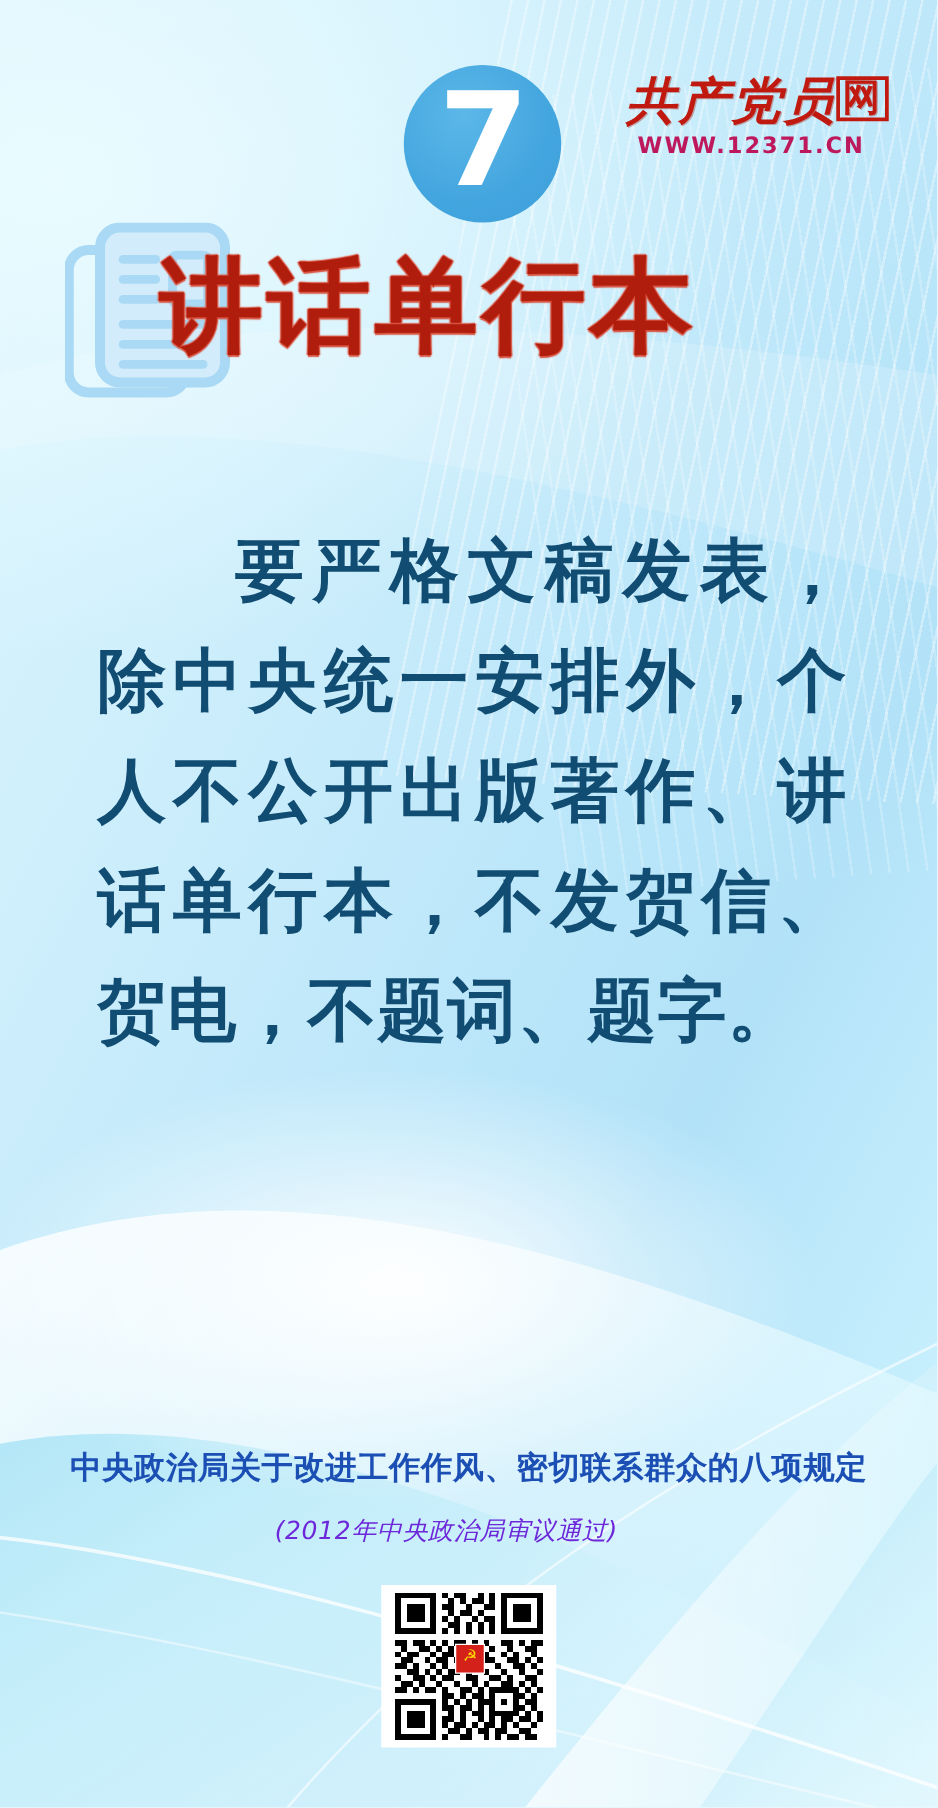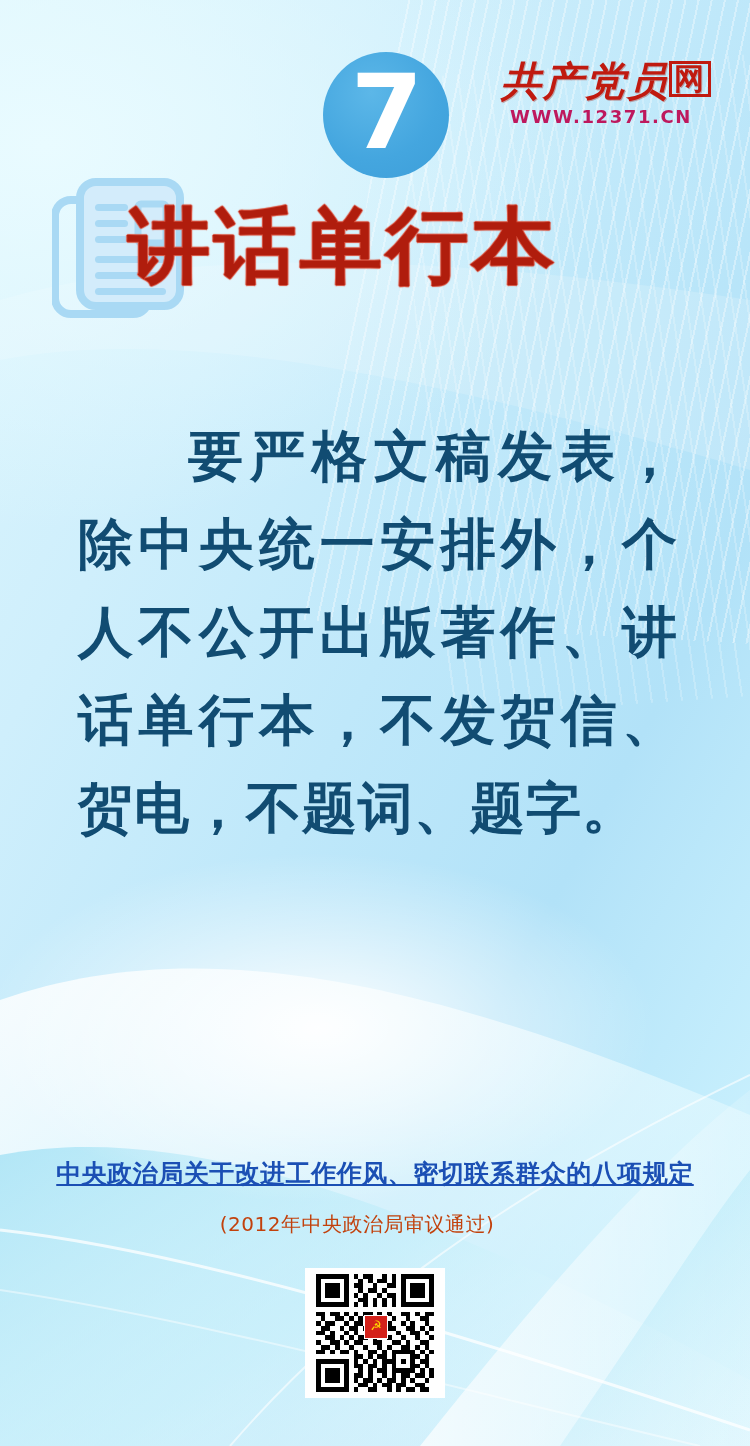--- a/index.html
+++ b/index.html
@@ -174,33 +174,33 @@
     position: absolute;
     left: 0; top: 1157px;
     width: 750px;
     text-align: center;
     font-family: "DejaVu Serif", "Liberation Serif", serif;
     font-size: 25px;
     font-weight: 700;
     color: #1b4fb4;
     letter-spacing: .5px;
     white-space: nowrap;
-    text-decoration: underline;
   }
   .footer-sub {
     position: absolute;
     left: 0; top: 1211px;
     width: 714px;
     text-align: center;
     font-family: "DejaVu Sans", "Liberation Sans", sans-serif;
     font-size: 20px;
     font-weight: 400;
-    color: #c2410c;
+    color: #6d28d9;
     letter-spacing: .5px;
     white-space: nowrap;
+    font-style: italic;
   }
 
   .qr-wrap {
     position: absolute;
     left: 305px; top: 1268px;
     width: 140px; height: 130px;
     background: #ffffff;
     display: flex;
     align-items: center;
     justify-content: center;

